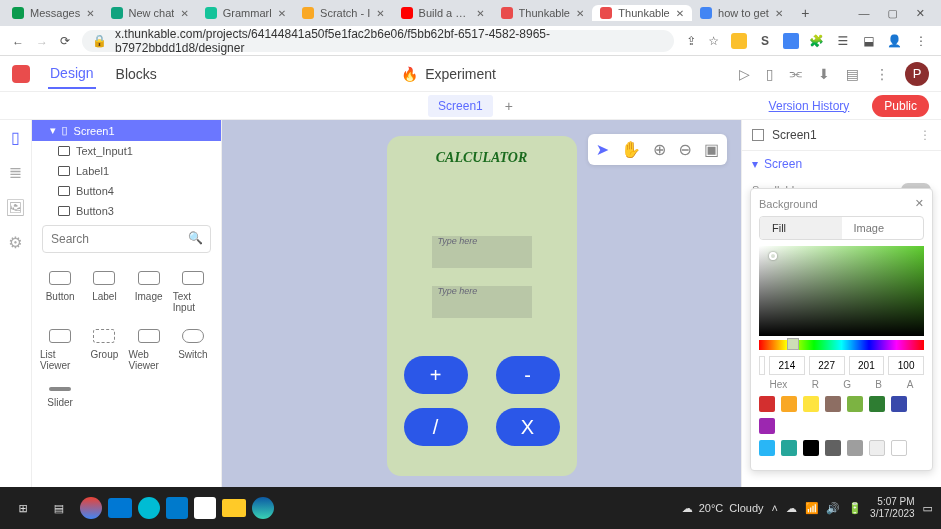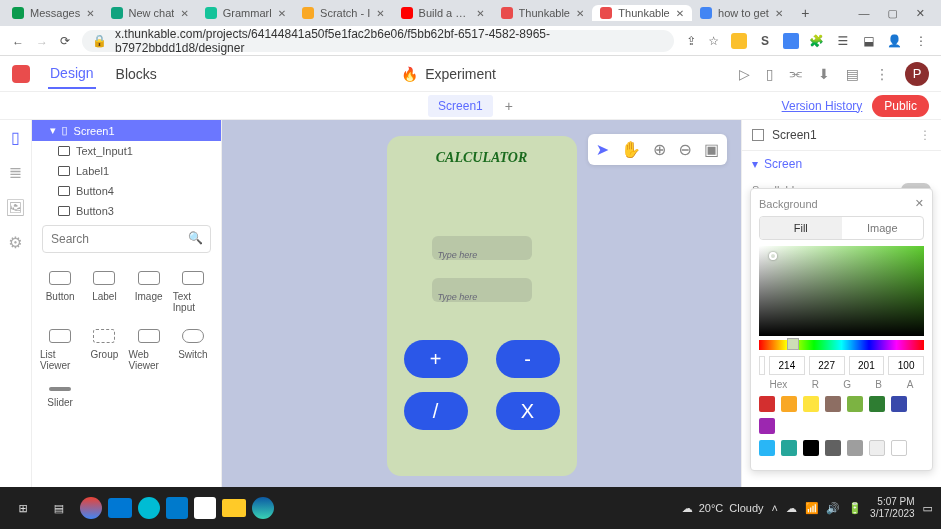--- a/index.html
+++ b/index.html
@@ -42,21 +42,21 @@
   .proj-name .flame { color:#e94c4c; }
   .hdr-icons { display:flex; gap:16px; align-items:center; color:#888; }
   .avatar { width:24px; height:24px; border-radius:50%; background:#8b2e2e; color:#fff; display:flex; align-items:center; justify-content:center; font-size:13px; }
   
   .screens-bar {
     height:28px; display:flex; align-items:center; padding:0 12px; gap:12px;
     border-bottom:1px solid #eee; font-size:12px; position:relative;
   }
   .screen-chip { background:#edf0fd; color:#5c6bff; padding:4px 10px; border-radius:3px; cursor:pointer; }
   .screens-bar .add { color:#888; cursor:pointer; font-size:14px; }
-  .screens-right { position:absolute; right:12px; display:flex; gap:10px; align-items:center; }
+  .screens-right { position:absolute; right:12px; display:flex; gap:23px; align-items:center; }
   .vh-link { color:#5c6bff; text-decoration:underline; font-size:12px; cursor:pointer; }
   .public-btn { background:#ef4444; color:#fff; padding:4px 12px; border-radius:12px; font-size:12px; cursor:pointer; }
   
   .main { display:flex; height:367px; }
   .left-rail { width:32px; border-right:1px solid #eee; display:flex; flex-direction:column; align-items:center; padding-top:8px; gap:16px; color:#aaa; }
   .left-rail span { font-size:16px; cursor:pointer; }
   .left-rail span.active { color:#5c6bff; }
   
   .left-panel { width:190px; display:flex; flex-direction:column; border-right:1px solid #eee; }
   .tree { flex:0 0 auto; max-height:140px; overflow:hidden; font-size:11px; }
@@ -72,41 +72,41 @@
   .pal-item { display:flex; flex-direction:column; align-items:center; gap:6px; padding:6px 0; cursor:grab; }
   .pal-item .picon { width:22px; height:14px; border:1.5px solid #888; border-radius:3px; }
   
   .canvas { flex:1; background:#bfc6df; position:relative; display:flex; align-items:flex-start; justify-content:center; padding-top:16px; }
   .device {
     width:190px; height:340px; background:#cdddb6; border-radius:14px;
     padding:10px 14px; display:flex; flex-direction:column; align-items:center;
   }
   .calc-title { font-family:Georgia,serif; font-style:italic; color:#1a6b1e; font-weight:bold; font-size:14px; margin-top:4px; }
   .calc-inputs { margin-top:70px; display:flex; flex-direction:column; gap:18px; width:100%; align-items:center; }
-  .calc-input { width:100px; height:24px; background:#b9c7a7; border-radius:6px; display:flex; align-items:flex-end; padding:0 6px; font-size:9px; font-style:italic; color:#667; }
+  .calc-input { width:100px; height:32px; background:#b9c7a7; border-radius:0; display:flex; align-items:flex-start; padding:0 6px; font-size:9px; font-style:italic; color:#667; }
   .calc-buttons { margin-top:38px; display:grid; grid-template-columns:1fr 1fr; gap:14px 28px; }
   .calc-btn { width:64px; height:38px; background:#2b57e8; border-radius:20px; color:#fff; display:flex; align-items:center; justify-content:center; font-size:20px; font-weight:500; }
   .canvas-tools { position:absolute; top:14px; right:14px; background:#fff; border-radius:6px; padding:6px 8px; display:flex; gap:12px; box-shadow:0 1px 4px rgba(0,0,0,.1); color:#888; }
   .canvas-tools span.active { color:#5c6bff; }
   
   .right-panel { width:200px; border-left:1px solid #eee; display:flex; flex-direction:column; font-size:12px; position:relative; }
   .rp-hdr { display:flex; align-items:center; gap:8px; padding:8px 10px; border-bottom:1px solid #eee; color:#444; }
   .rp-hdr .ticon { width:12px; height:12px; border:1px solid #888; }
   .rp-section { padding:6px 10px; color:#5c6bff; font-size:12px; display:flex; align-items:center; gap:6px; }
   .rp-row { padding:6px 10px; color:#888; font-size:11px; display:flex; align-items:center; justify-content:space-between; }
   .toggle { width:30px; height:14px; background:#ccc; border-radius:8px; position:relative; }
   
   .color-pop {
     position:absolute; top:68px; left:8px; right:8px; background:#fff;
     border:1px solid #ddd; border-radius:4px; box-shadow:0 2px 8px rgba(0,0,0,.15);
     padding:8px; z-index:10;
   }
   .cp-hdr { display:flex; justify-content:space-between; align-items:center; color:#888; font-size:11px; margin-bottom:6px; }
   .cp-tabs { display:flex; border:1px solid #ddd; border-radius:4px; overflow:hidden; margin-bottom:6px; }
-  .cp-tab { flex:1; text-align:center; padding:5px 0; font-size:11px; color:#777; cursor:pointer; }
+  .cp-tab { flex:1; text-align:left; padding:5px 12px; font-size:11px; color:#777; cursor:pointer; }
   .cp-tab.active { background:#f0f0f0; color:#333; }
   .cp-grad {
     height:90px;
     background: linear-gradient(to bottom, transparent 0%, #000 100%),
                 linear-gradient(to right, #fff 0%, #5ecc2f 100%);
     position:relative; margin-bottom:4px;
   }
   .cp-grad .knob { position:absolute; width:8px; height:8px; border:2px solid #fff; border-radius:50%; left:10px; top:6px; box-shadow:0 0 2px rgba(0,0,0,.5); }
   .cp-hue { height:10px; background:linear-gradient(to right,#f00,#ff0,#0f0,#0ff,#00f,#f0f,#f00); margin-bottom:6px; position:relative; }
   .cp-hue .hk { position:absolute; left:28px; top:-2px; width:12px; height:12px; border:1px solid #aaa; background:#cdddb6; }

